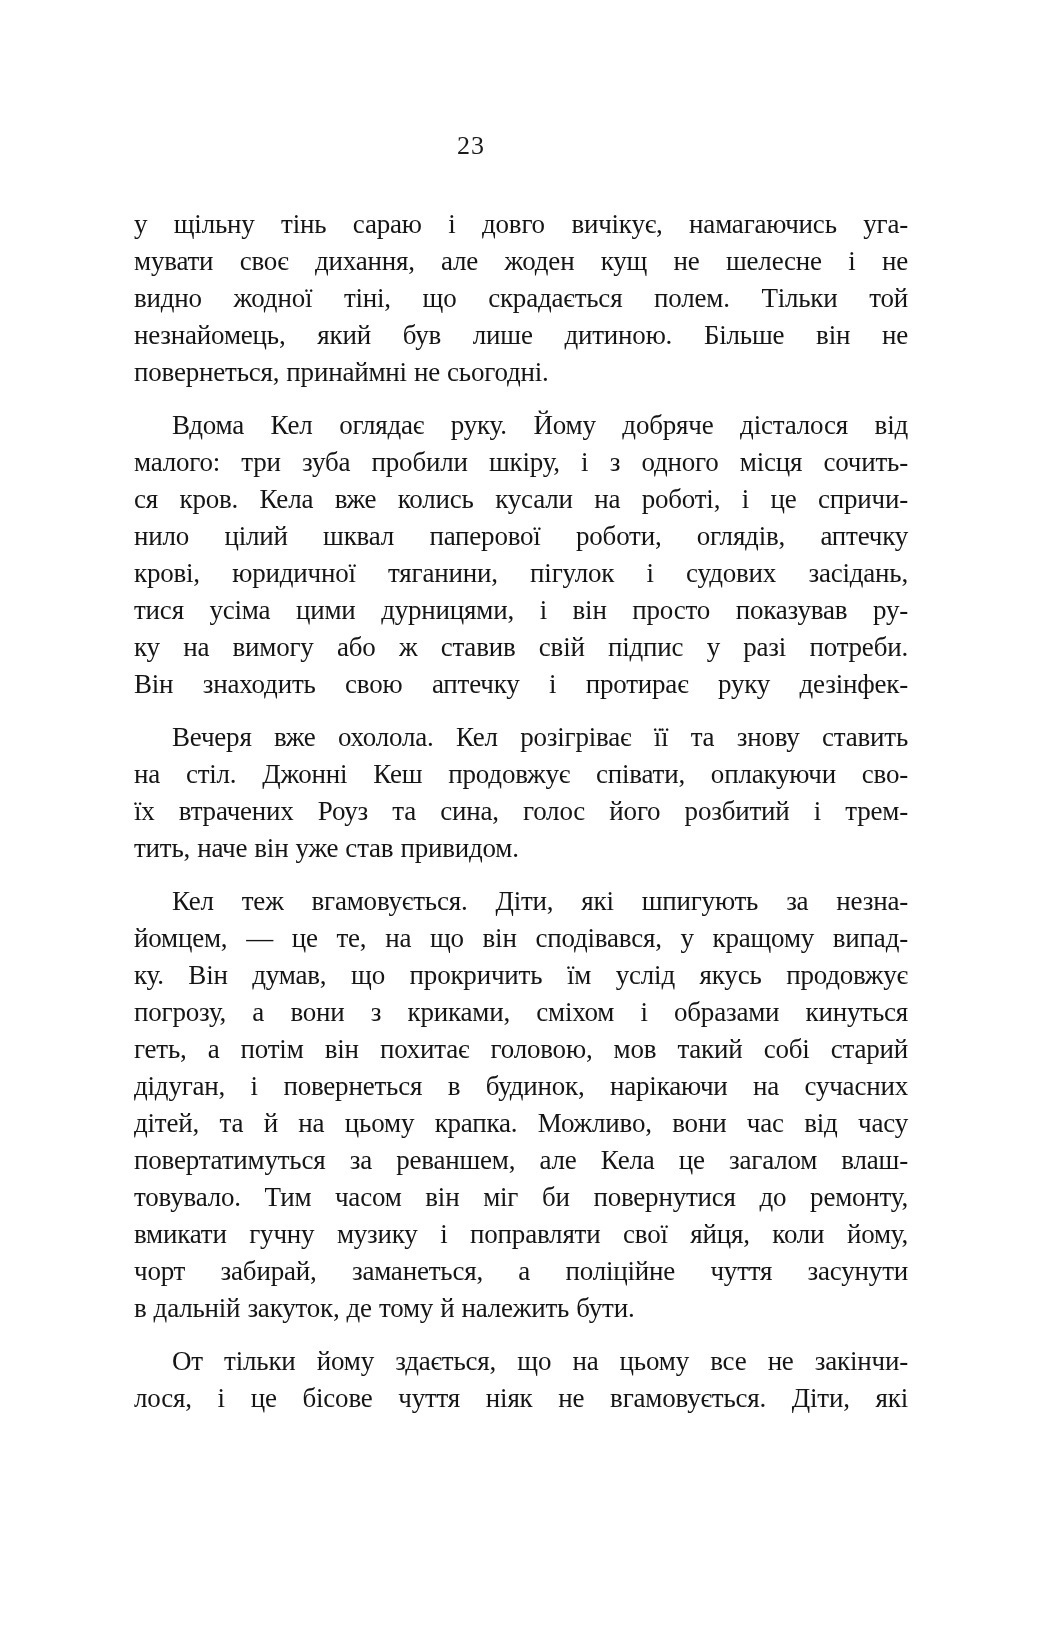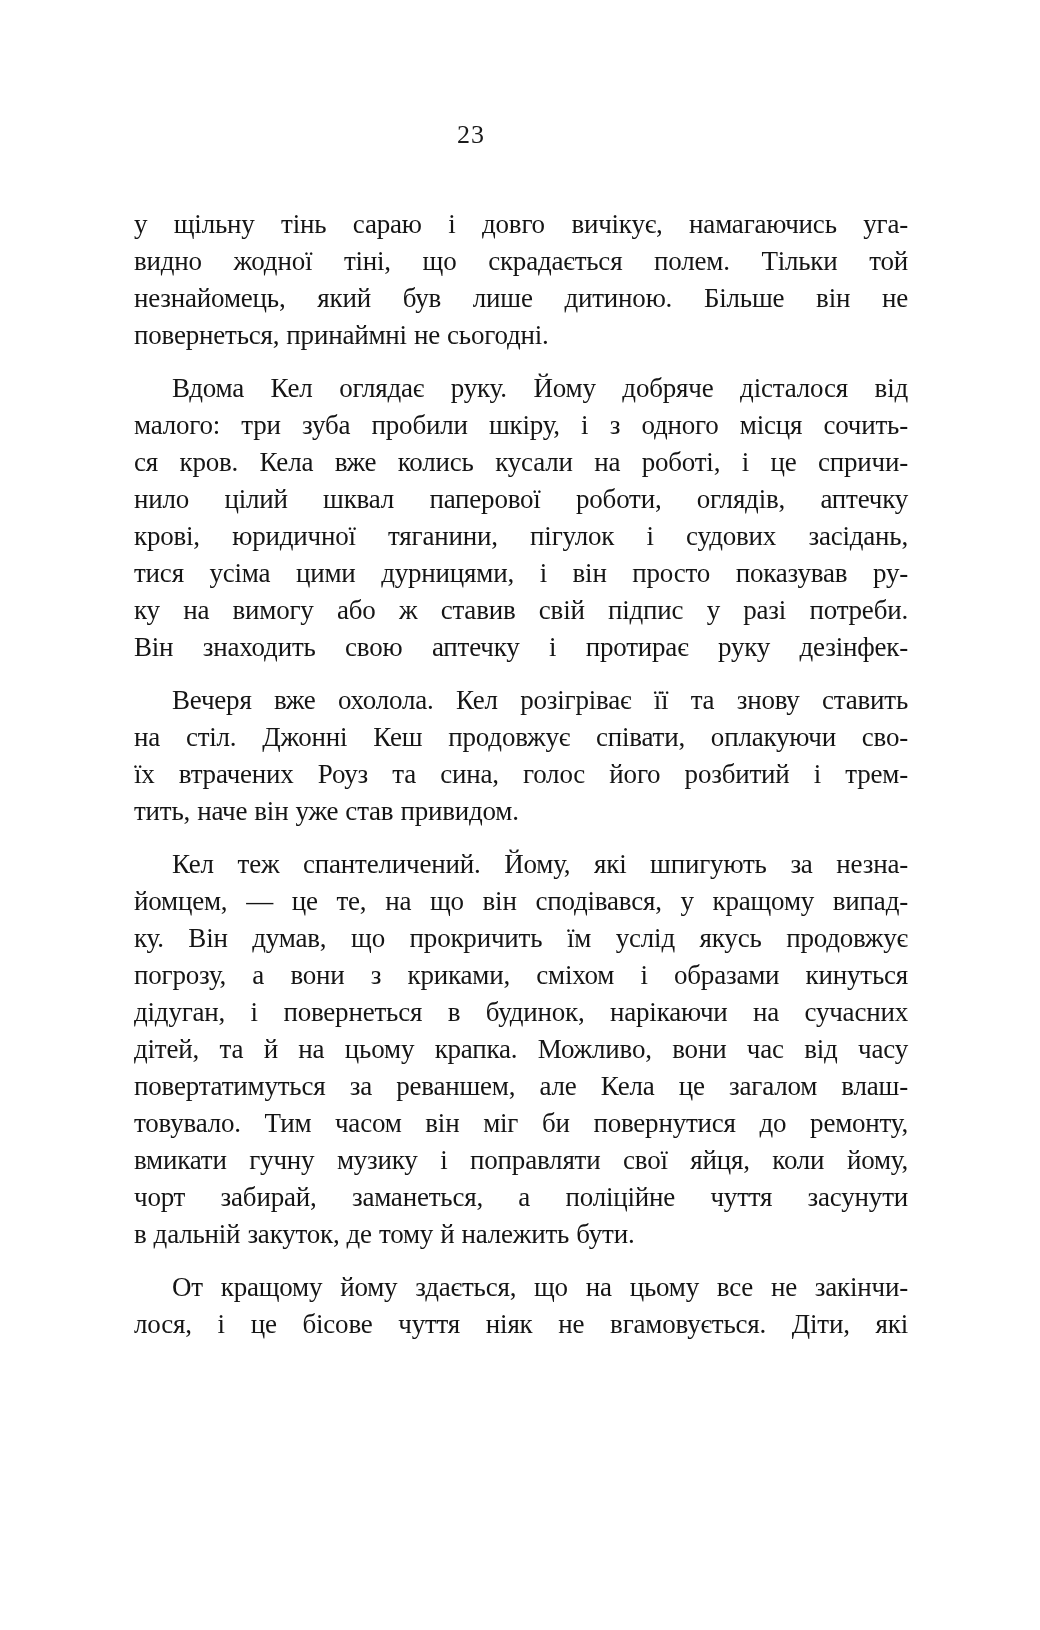--- a/index.html
+++ b/index.html
@@ -11,21 +11,21 @@
     position: relative;
     width: 1040px;
     height: 1630px;
     background: #ffffff;
     font-family: "Liberation Serif", "DejaVu Serif", serif;
     color: #151515;
     overflow: hidden;
   }
   .folio {
     position: absolute;
-    top: 120px;
+    top: 131px;
     left: 118px;
     width: 706px;
     text-align: center;
     font-size: 26px;
     letter-spacing: 1px;
     color: #1b1b1b;
   }
   .text-block {
     position: absolute;
     left: 118px;
@@ -53,20 +53,21 @@
   }
 </style>
 </head>
 <body>
 
 <div class="page">
   <div class="folio">23</div>
   <div class="text-block">
       <div class="para">
         <div class="line">у щільну тінь сараю і довго вичікує, намагаючись уга-</div>
+        <div class="line">мувати своє дихання, але жоден кущ не шелесне і не</div>
         <div class="line">видно жодної тіні, що скрадається полем. Тільки той</div>
         <div class="line">незнайомець, який був лише дитиною. Більше він не</div>
         <div class="line last">повернеться, принаймні не сьогодні.</div>
       </div>
       <div class="para indent">
         <div class="line">Вдома Кел оглядає руку. Йому добряче дісталося від</div>
         <div class="line">малого: три зуба пробили шкіру, і з одного місця сочить-</div>
         <div class="line">ся кров. Кела вже колись кусали на роботі, і це спричи-</div>
         <div class="line">нило цілий шквал паперової роботи, оглядів, аптечку</div>
         <div class="line">крові, юридичної тяганини, пігулок і судових засідань,</div>
@@ -74,30 +75,31 @@
         <div class="line">ку на вимогу або ж ставив свій підпис у разі потреби.</div>
         <div class="line">Він знаходить свою аптечку і протирає руку дезінфек-</div>
       </div>
       <div class="para indent">
         <div class="line">Вечеря вже охолола. Кел розігріває її та знову ставить</div>
         <div class="line">на стіл. Джонні Кеш продовжує співати, оплакуючи сво-</div>
         <div class="line">їх втрачених Роуз та сина, голос його розбитий і трем-</div>
         <div class="line last">тить, наче він уже став привидом.</div>
       </div>
       <div class="para indent">
-        <div class="line">Кел теж спантеличений. Йому, які шпигують за незна-</div>
+        <div class="line">Кел теж вгамовується. Діти, які шпигують за незна-</div>
         <div class="line">йомцем, — це те, на що він сподівався, у кращому випад-</div>
         <div class="line">ку. Він думав, що прокричить їм услід якусь продовжує</div>
         <div class="line">погрозу, а вони з криками, сміхом і образами кинуться</div>
+        <div class="line">геть, а потім він похитає головою, мов такий собі старий</div>
         <div class="line">дідуган, і повернеться в будинок, нарікаючи на сучасних</div>
         <div class="line">дітей, та й на цьому крапка. Можливо, вони час від часу</div>
         <div class="line">повертатимуться за реваншем, але Кела це загалом влаш-</div>
         <div class="line">товувало. Тим часом він міг би повернутися до ремонту,</div>
         <div class="line">вмикати гучну музику і поправляти свої яйця, коли йому,</div>
         <div class="line">чорт забирай, заманеться, а поліційне чуття засунути</div>
         <div class="line last">в дальній закуток, де тому й належить бути.</div>
       </div>
       <div class="para indent">
-        <div class="line">От кращому йому здається, що на цьому все не закінчи-</div>
+        <div class="line">От тільки йому здається, що на цьому все не закінчи-</div>
         <div class="line">лося, і це бісове чуття ніяк не вгамовується. Діти, які</div>
       </div>
     </div>
 </div>
 
 </body></html>

